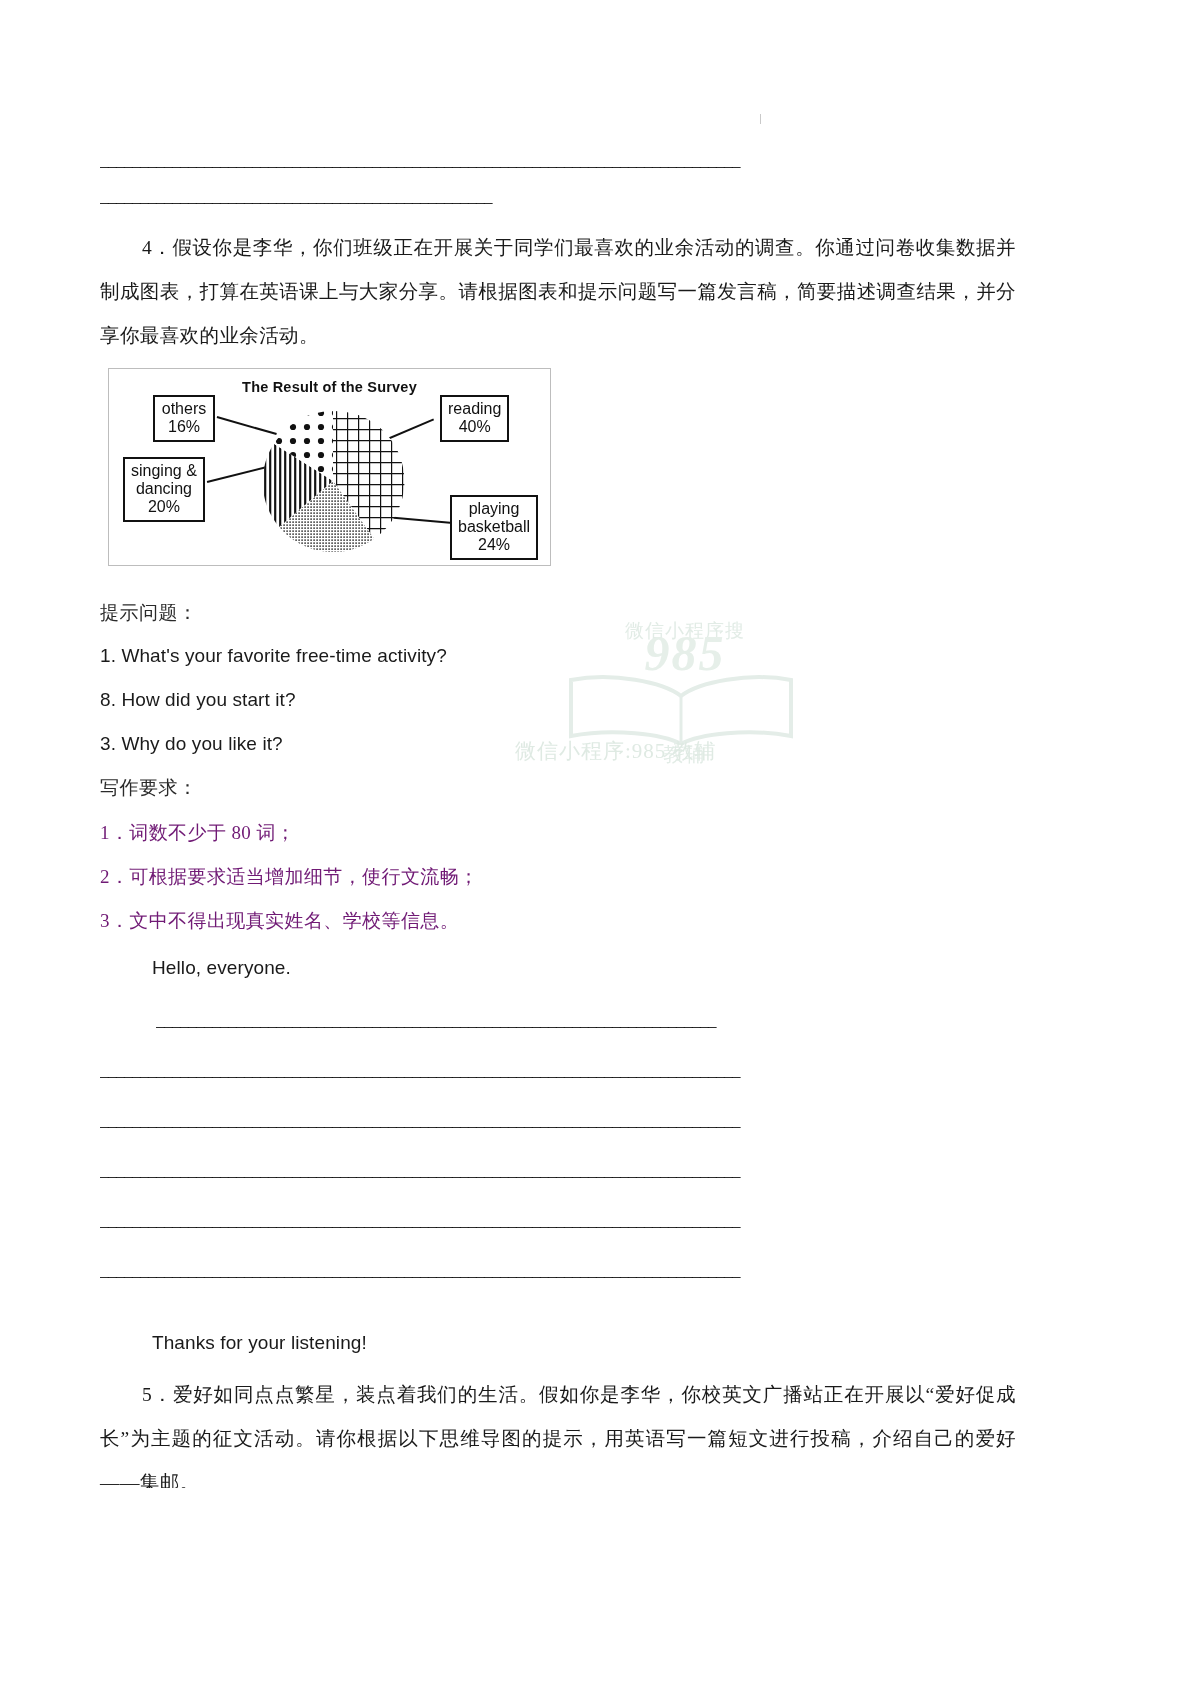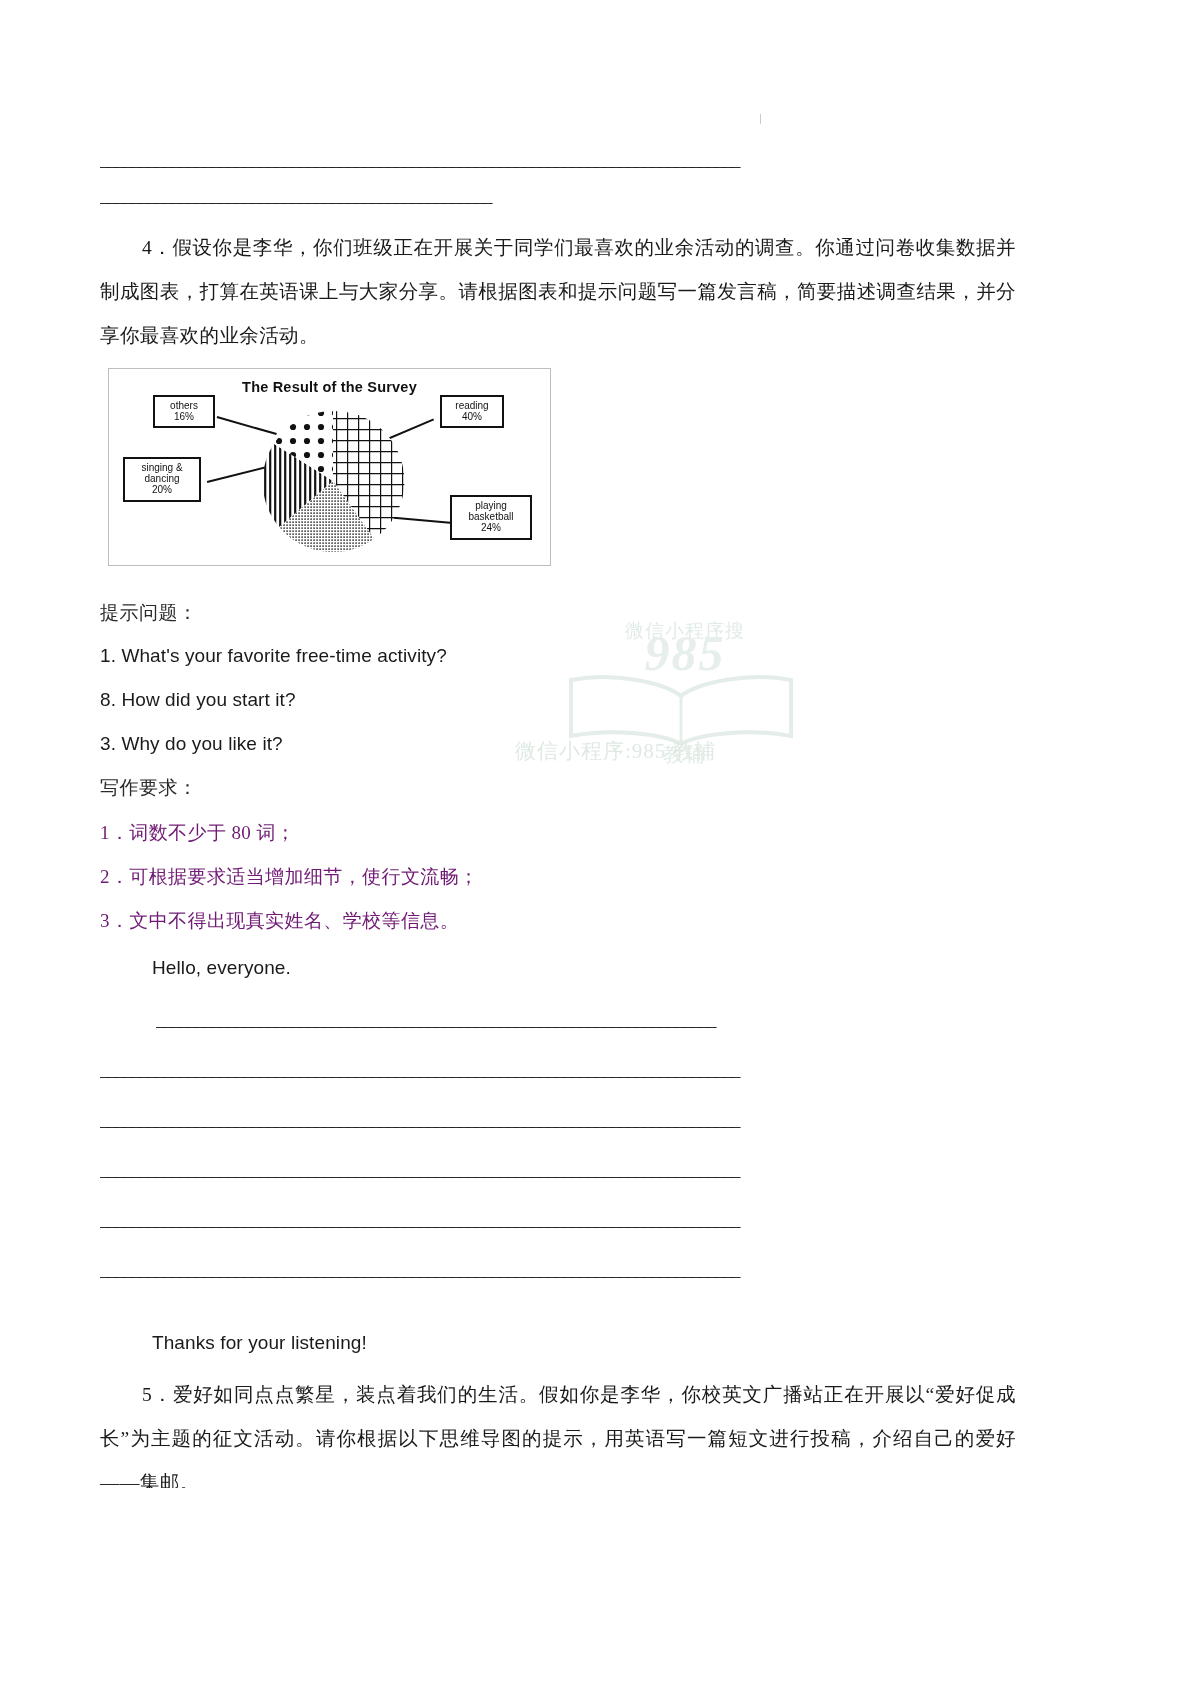--- a/index.html
+++ b/index.html
@@ -101,21 +101,21 @@
     left: 150px;
     top: 38px;
     width: 148px;
     height: 148px;
   }
   .callout {
     position: absolute;
     border: 2px solid #111;
     background: #fff;
     font-family: "Liberation Sans", sans-serif;
-    font-size: 10px;
+    font-size: 16px;
     font-weight: 500;
     line-height: 1.12;
     color: #111;
     padding: 3px 6px 4px 6px;
     text-align: center;
     white-space: nowrap;
   }
   .callout .pct { display: block; }
   .leader {
     position: absolute;

